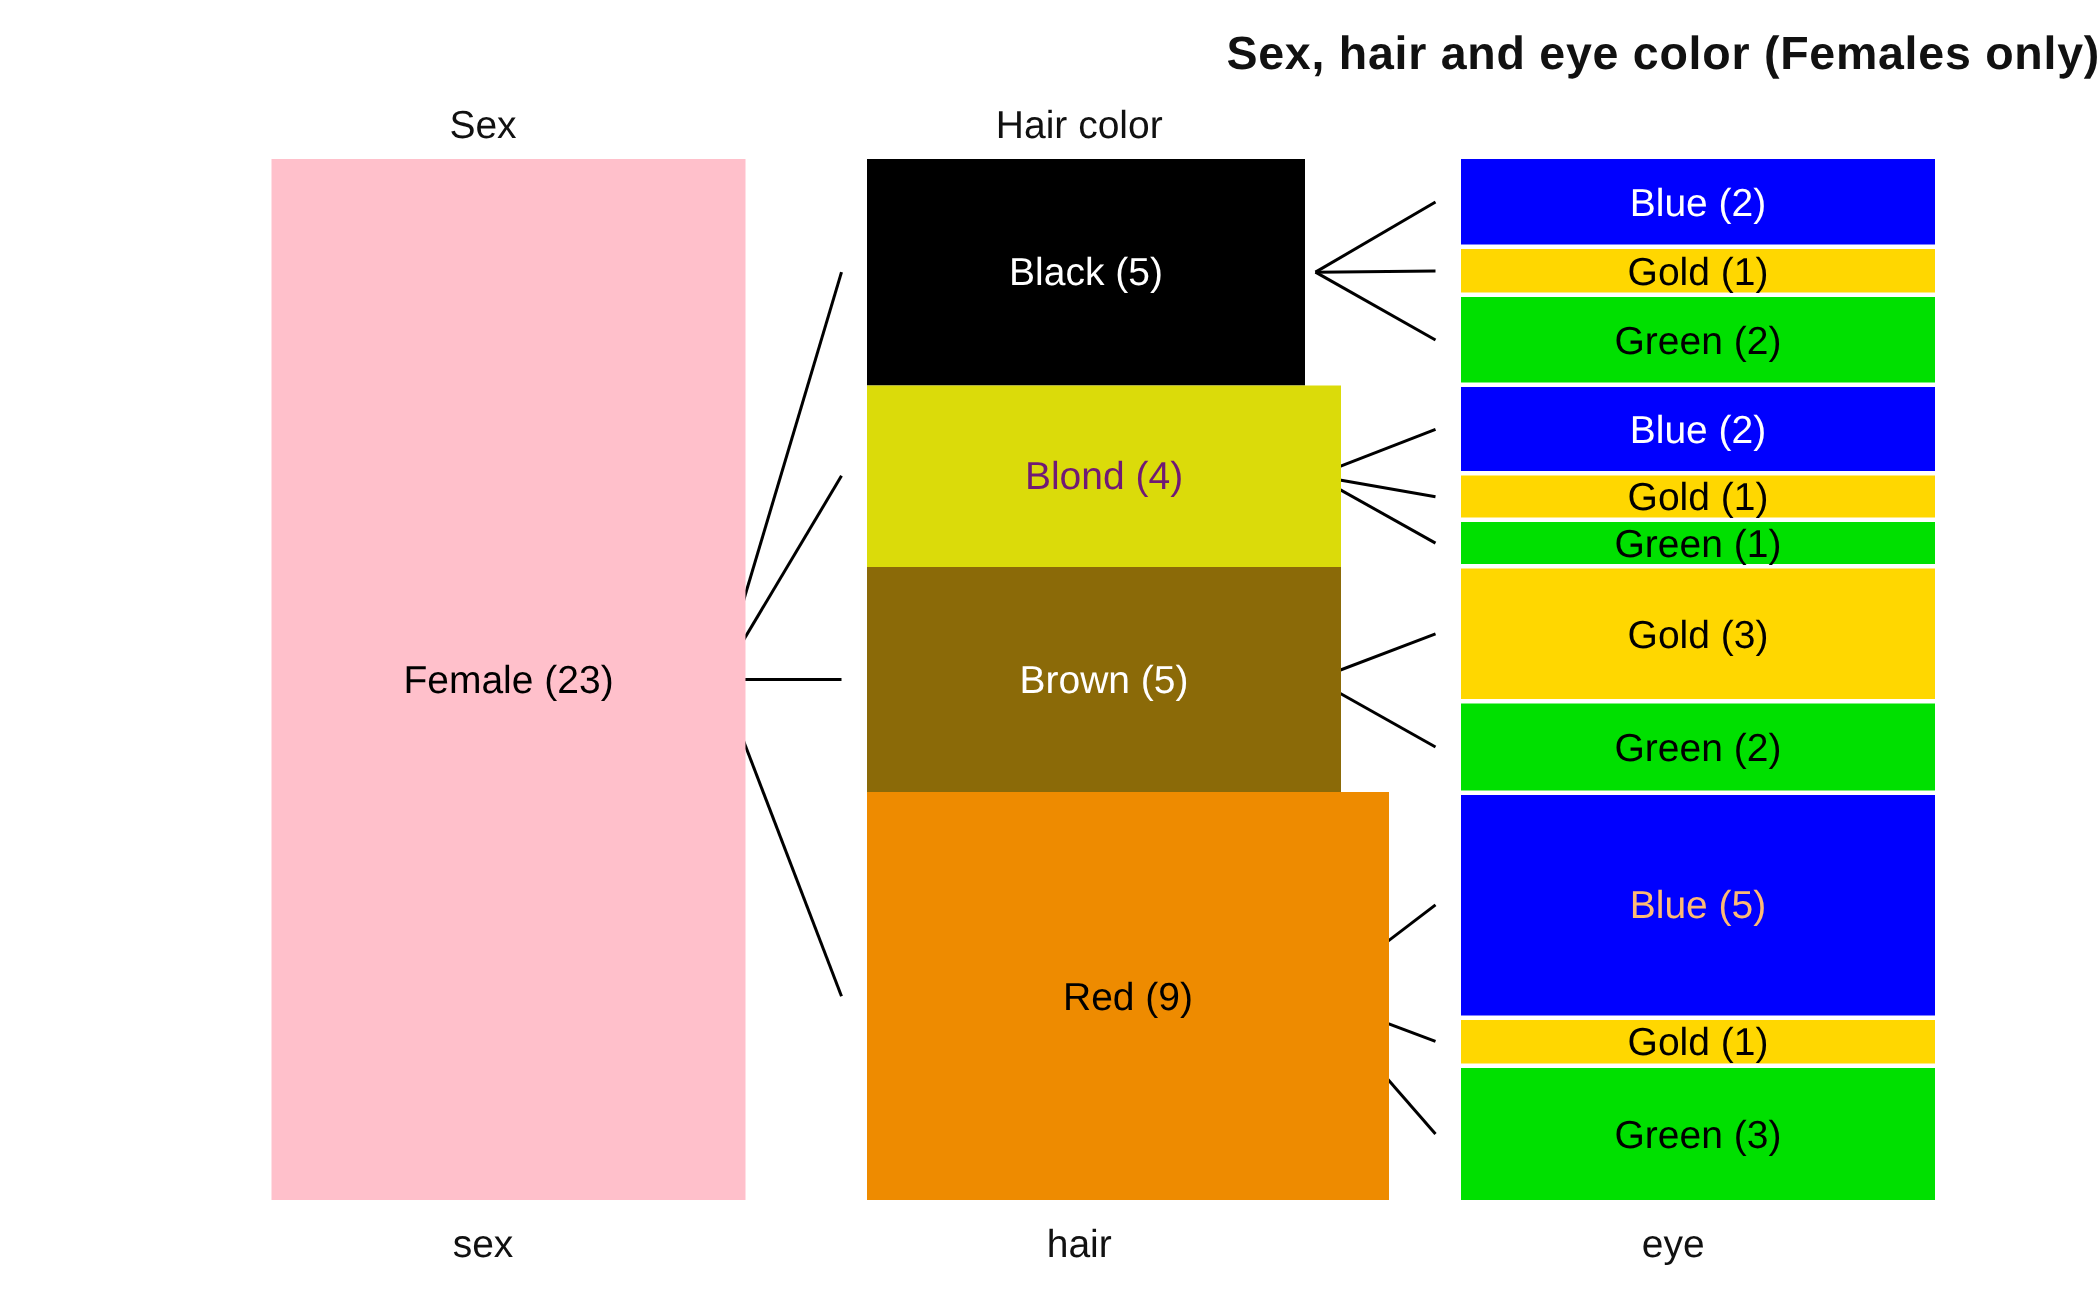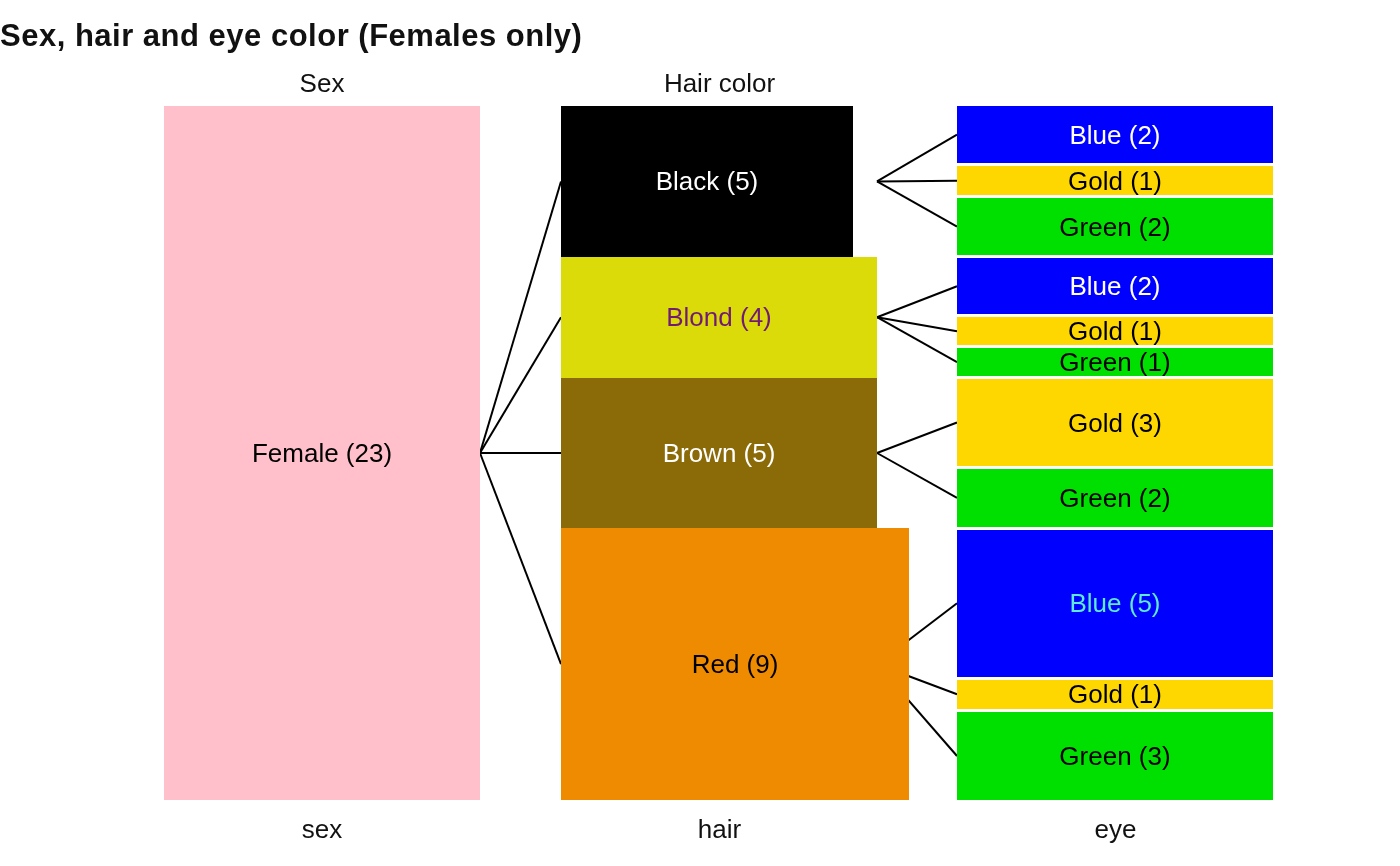--- a/index.html
+++ b/index.html
@@ -1,31 +1,31 @@
 <!DOCTYPE html>
 <html><head>
 <meta charset="utf-8">
 <style>
   html,body { margin:0; padding:0; background:#ffffff; }
   #canvas {
     position:relative; width:1400px; height:866px; background:#ffffff;
     font-family:"Liberation Sans", sans-serif; overflow:hidden;
   }
   .title {
-    position:absolute; left:0; width:1400px; top:18px; text-align:left;
+    position:absolute; left:0; width:1400px; top:18px; text-align:right;
     font-size:31px; font-weight:bold; color:#111111; letter-spacing:0.5px;
   }
   .col-header { position:absolute; top:68px; text-align:center; font-size:26px; color:#111111; }
   .col-footer { position:absolute; top:814px; text-align:center; font-size:26px; color:#111111; }
   .col-sex  { left:164px; width:316px; }
   .col-hair { left:561px; width:317px; }
   .col-eye  { left:957px; width:317px; }
   .node {
     position:absolute; display:flex; align-items:center; justify-content:center;
-    font-size:26px; line-height:1; white-space:nowrap;
+    font-size:26px; line-height:1; white-space:nowrap;margin-left:17px;
   }
   #flows { position:absolute; left:0; top:0; pointer-events:none; }
 </style>
 </head>
 <body>
 
 <div id="canvas">
   <div class="title">Sex, hair and eye color (Females only)</div>
 
   <div class="col-header col-sex">Sex</div>
@@ -58,16 +58,16 @@
     <div class="node" style="left: 561px; top: 377.565px; width: 316px; height: 150.87px; background: rgb(139, 106, 8); color: rgb(255, 255, 255);">Brown (5)</div>
     <div class="node" style="left: 561px; top: 528.435px; width: 348px; height: 271.565px; background: rgb(238, 139, 0); color: rgb(0, 0, 0);">Red (9)</div>
     <div class="node" style="left: 957px; top: 106px; width: 316px; height: 57.3478px; background: rgb(0, 0, 255); color: rgb(255, 255, 255);">Blue (2)</div>
     <div class="node" style="left: 957px; top: 166.348px; width: 316px; height: 28.6739px; background: rgb(255, 215, 0); color: rgb(0, 0, 0);">Gold (1)</div>
     <div class="node" style="left: 957px; top: 198.022px; width: 316px; height: 57.3478px; background: rgb(0, 224, 0); color: rgb(0, 0, 0);">Green (2)</div>
     <div class="node" style="left: 957px; top: 258.37px; width: 316px; height: 55.8478px; background: rgb(0, 0, 255); color: rgb(255, 255, 255);">Blue (2)</div>
     <div class="node" style="left: 957px; top: 317.217px; width: 316px; height: 27.9239px; background: rgb(255, 215, 0); color: rgb(0, 0, 0);">Gold (1)</div>
     <div class="node" style="left: 957px; top: 348.141px; width: 316px; height: 27.9239px; background: rgb(0, 224, 0); color: rgb(0, 0, 0);">Green (1)</div>
     <div class="node" style="left: 957px; top: 379.065px; width: 316px; height: 86.9217px; background: rgb(255, 215, 0); color: rgb(0, 0, 0); text-align: center;">Gold (3)</div>
     <div class="node" style="left: 957px; top: 468.987px; width: 316px; height: 57.9478px; background: rgb(0, 224, 0); color: rgb(0, 0, 0);">Green (2)</div>
-    <div class="node" style="left: 957px; top: 529.935px; width: 316px; height: 146.703px; background: rgb(0, 0, 255); color: #5eead4;">Blue (5)</div>
+    <div class="node" style="left: 957px; top: 529.935px; width: 316px; height: 146.703px; background: rgb(0, 0, 255); color: #fdba74;">Blue (5)</div>
     <div class="node" style="left: 957px; top: 679.638px; width: 316px; height: 29.3406px; background: rgb(255, 215, 0); color: rgb(0, 0, 0);">Gold (1)</div>
     <div class="node" style="left: 957px; top: 711.978px; width: 316px; height: 88.0217px; background: rgb(0, 224, 0); color: rgb(0, 0, 0); text-align: center;">Green (3)</div>
   </div>
 
 </body></html>

